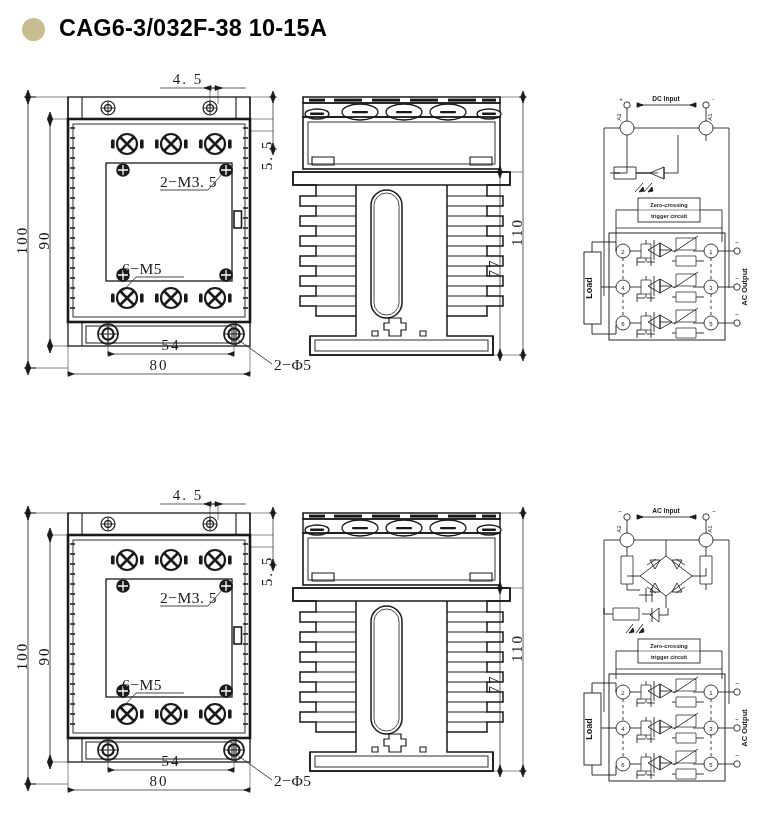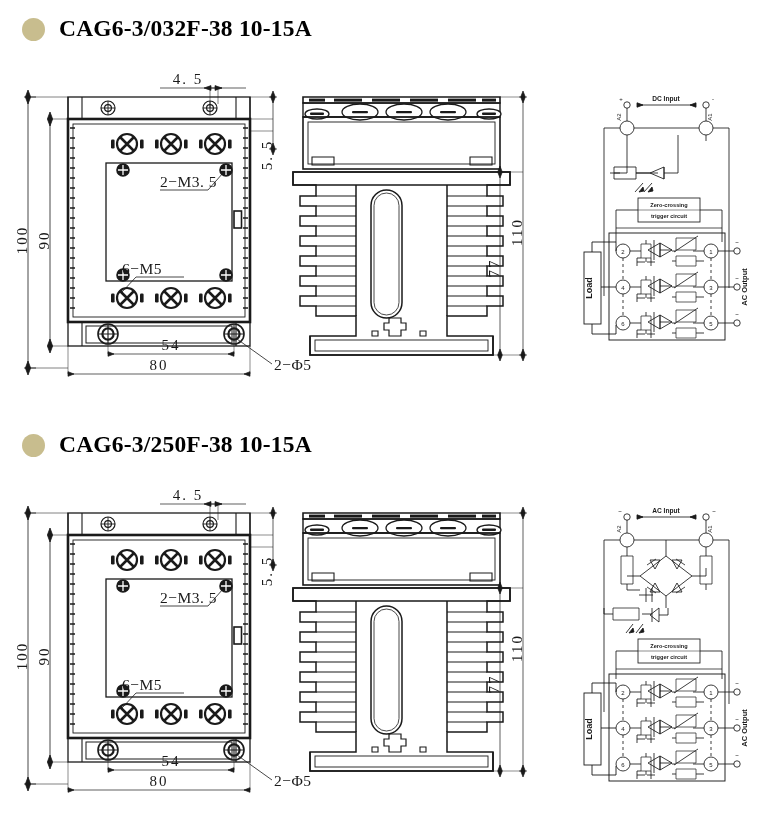--- a/index.html
+++ b/index.html
@@ -20,21 +20,21 @@
   .title-row{
     position:absolute;left:22px;top:12px;
     display:flex;align-items:center;gap:14px;
     height:34px;
   }
   .bullet{
     width:23px;height:23px;border-radius:50%;
     background:#c8bd8e;flex:0 0 auto;
   }
   .title-text{
-    font-family:Liberation Serif, serif;
+    font-family:Liberation Sans, sans-serif;
     font-weight:bold;font-size:23.5px;
     letter-spacing:.2px;white-space:nowrap;
     line-height:1;
   }
 
   
   .canvas{position:absolute;left:0;top:0;width:761px;height:416px;}
   .canvas svg{display:block;}
 
   
@@ -447,24 +447,20 @@
         <text class="ckt-term" x="737" y="316" text-anchor="middle">~</text>
       </g>
 
     </g>
   </svg>
   </div>
 </div>
 
 <div class="section" id="section-1">
 
-  <div class="title-row">
-    <span class="bullet"></span>
-    <span class="title-text">CAG6-3/250F-38 10-15A</span>
-  </div>
 
   <div class="canvas">
   <svg width="761" height="416" viewBox="0 0 761 416" xmlns="http://www.w3.org/2000/svg">
     <g fill="none" stroke="#1a1a1a" stroke-width="1" shape-rendering="geometricPrecision">
 
       <rect x="68" y="97" width="182" height="22" stroke-width="1.3"></rect>
       <rect x="68" y="119" width="182" height="203" stroke-width="2.6"></rect>
       <rect x="73" y="124" width="172" height="193" stroke-width="0.9"></rect>
       <rect x="68" y="322" width="182" height="24" stroke-width="1.3"></rect>
       <path d="M68 97 L68 119 M82 97 L82 119 M236 97 L236 119 M250 97 L250 119" stroke-width="1.1"></path>

